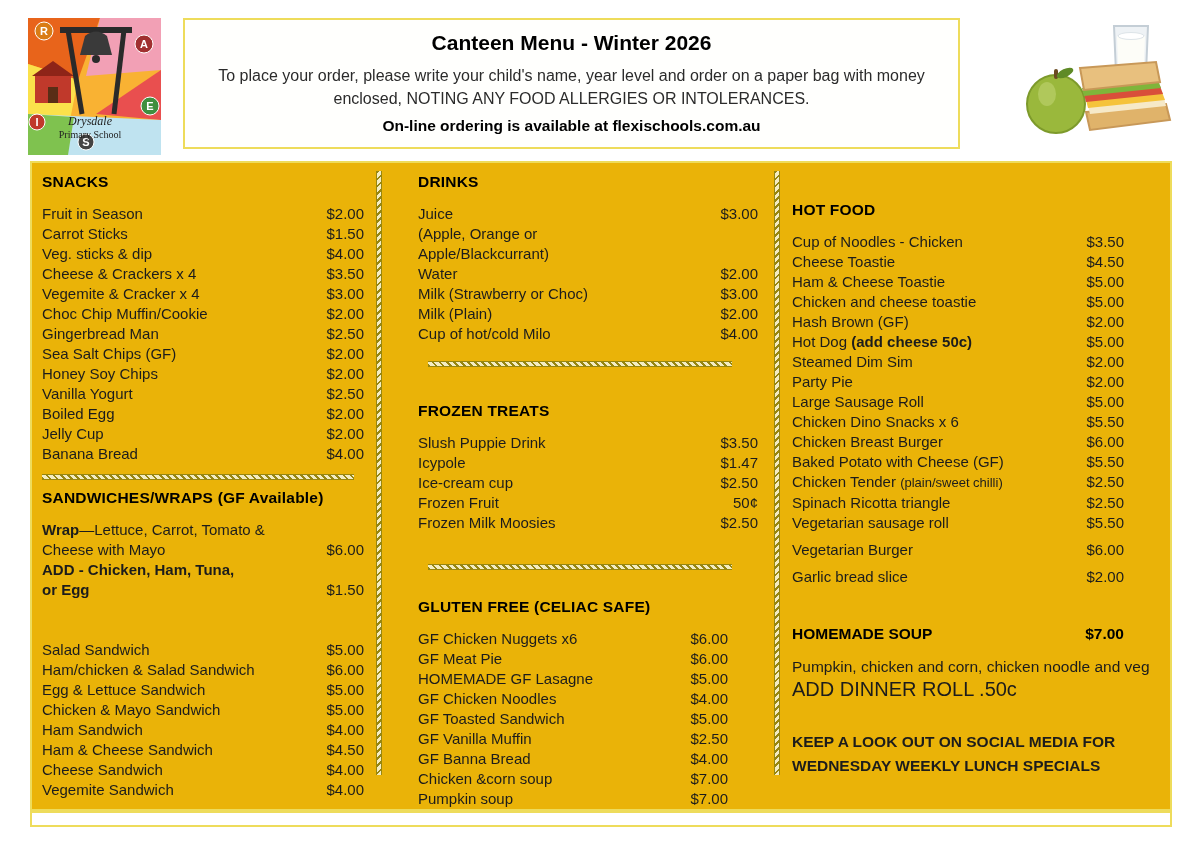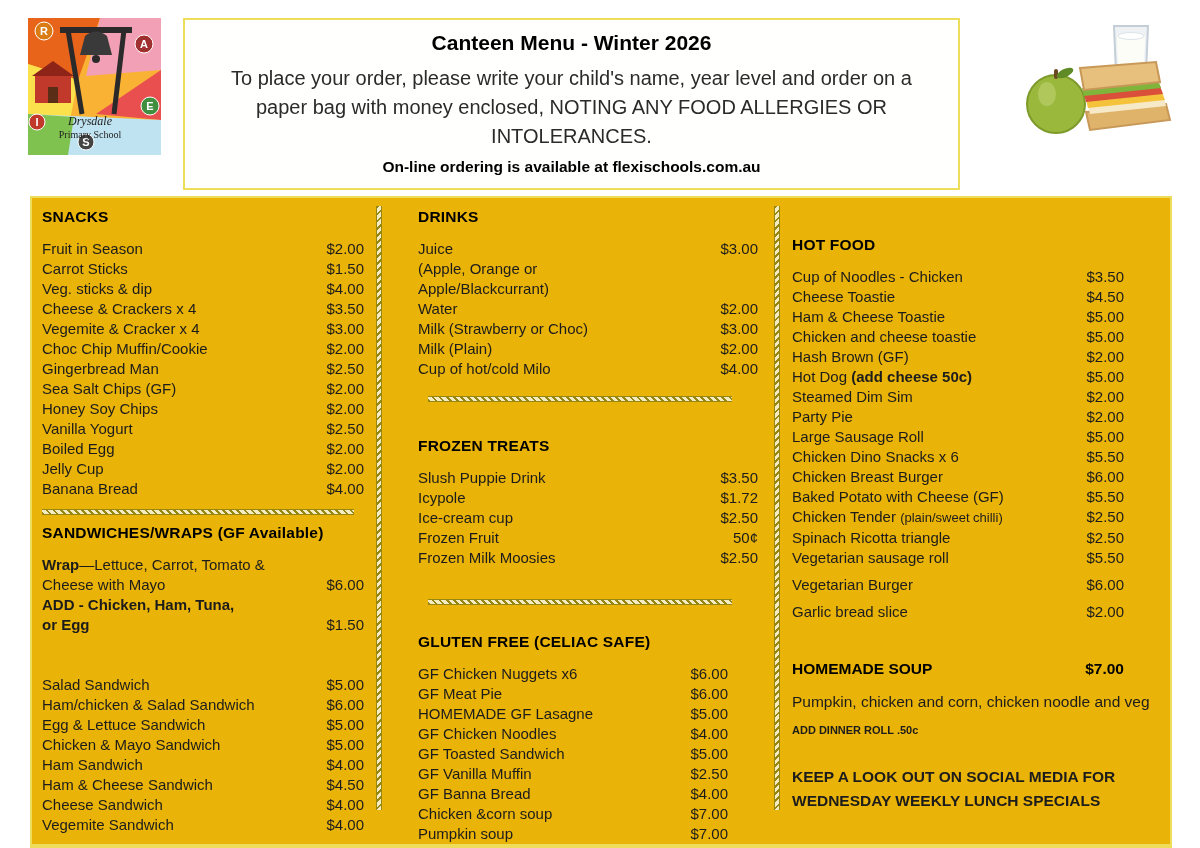--- a/index.html
+++ b/index.html
@@ -16,21 +16,21 @@
   .top { display:flex; align-items:flex-start; padding:18px 26px 0 28px; }
   .logo { width:133px; height:137px; flex:none; margin-right:22px; }
   .header-box {
     flex:1; min-height:126px;
     border:2px solid var(--border-yellow, #eedc5b);
     background:#fffffd;
     text-align:center;
     padding:11px 28px 12px;
   }
   .header-title { font-size:21px; font-weight:bold; color:#000; margin-bottom:9px; }
-  .header-instructions { font-size:20px; line-height:1.45; color:#2b2b2b; margin:0 auto 7px; max-width:730px; }
+  .header-instructions { font-size:16px; line-height:1.45; color:#2b2b2b; margin:0 auto 7px; max-width:730px; }
   .header-online { font-size:15.5px; font-weight:bold; color:#000;text-align:center; }
   .food-art { width:158px; height:122px; flex:none; margin-left:56px; margin-top:2px; }
 
   
   .main-box {
     margin:6px 28px 0 30px;
     border:2px solid var(--border-yellow, #eedc5b);
     height:650px;
     display:flex;
     padding-top:6px;
@@ -69,21 +69,21 @@
   .gap-sm { margin-top:7px; }
   .gap-lg { margin-top:40px;gap:46px; }
   .b { font-weight:bold; }
   .small { font-size:13px; }
   .pr30 { padding-right:30px; }
 
   
   .soup-head { display:flex; font-size:15.5px; font-weight:bold; color:#000; margin-top:38px; }
   .soup-head .item-name { flex:1; }
   .soup-desc { font-size:15.5px; line-height:1.42; margin-top:13px; }
-  .soup-roll { font-size:11px; font-weight:bold; margin-top:11px; }
+  .soup-roll { font-size:20px; font-weight:normal; }
   .social-note { font-size:15.5px; font-weight:bold; line-height:1.55; margin-top:29px; max-width:352px; }
 
   .bottom-strip {
     margin:0 28px 0 30px;
     height:16px;
     border:2px solid var(--border-yellow, #eedc5b);
     background:#fff;
   }
 </style>
 </head>
@@ -306,21 +306,21 @@
         </div>
       <div class="hdivider hd-col2"></div>
       <div class="section-heading">FROZEN TREATS</div>
       <div>
           <div class="row">
             <span class="item-name"><span>Slush Puppie Drink</span></span>
             <span class="item-price">$3.50</span>
           </div>
           <div class="row">
             <span class="item-name"><span>Icypole</span></span>
-            <span class="item-price">$1.72</span>
+            <span class="item-price">$1.47</span>
           </div>
           <div class="row">
             <span class="item-name"><span>Ice-cream cup</span></span>
             <span class="item-price">$2.50</span>
           </div>
           <div class="row">
             <span class="item-name"><span>Frozen Fruit</span></span>
             <span class="item-price">50¢</span>
           </div>
           <div class="row">

